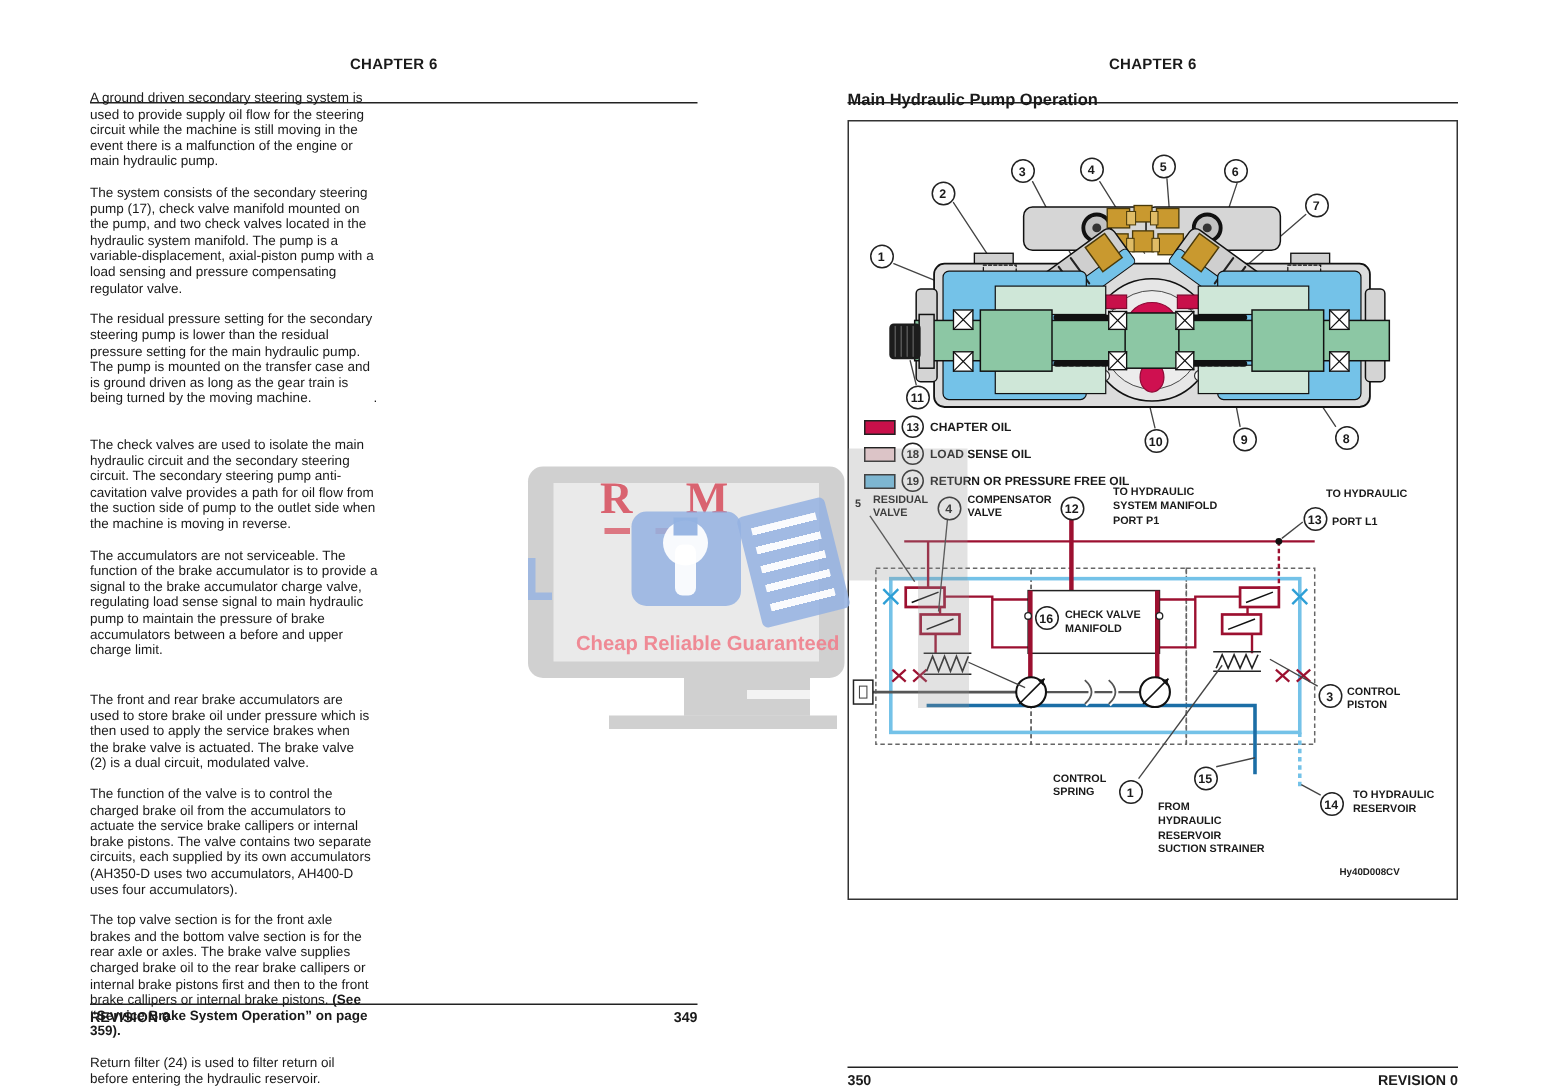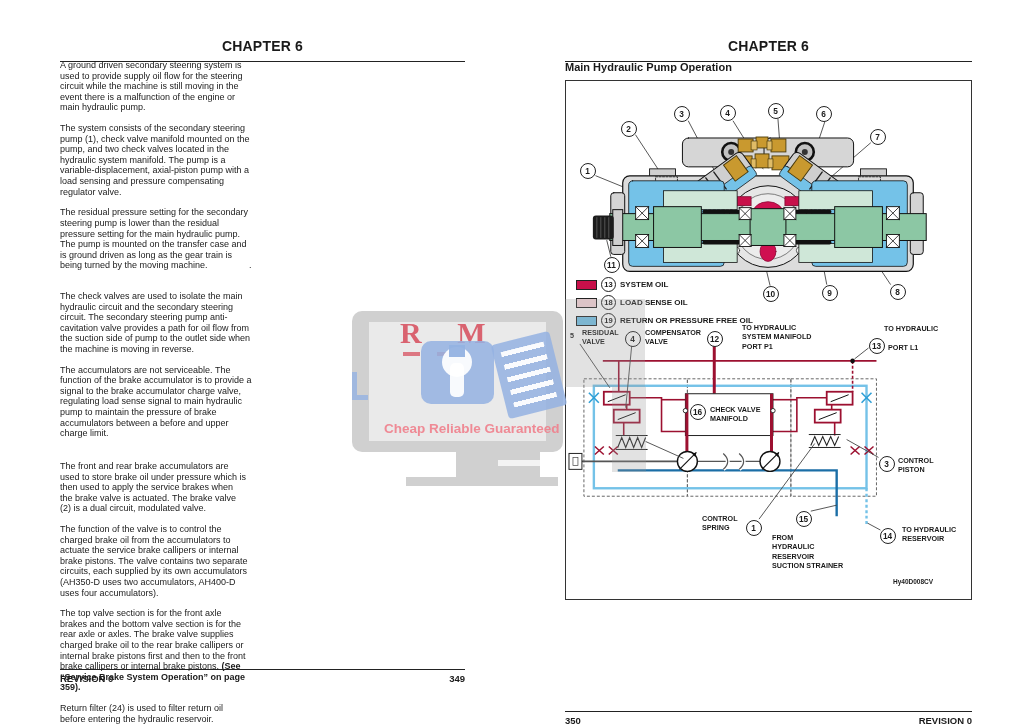--- a/index.html
+++ b/index.html
@@ -1,17 +1,17 @@
 <!DOCTYPE html>
 <html><head>
 <meta charset="utf-8">
 <style>
   * { margin:0; padding:0; box-sizing:border-box; }
   html,body { width:1029px; height:727px; background:#fff; font-family:"Liberation Sans", sans-serif; color:#1a1a1a; overflow:hidden; }
-  .page-header { position:absolute; font-size:14px; font-weight:bold; text-align:center; border-bottom:1.6px solid #222; padding-bottom:7px; letter-spacing:.2px; }
+  .page-header { position:absolute; font-size:10px; font-weight:bold; text-align:center; border-bottom:1.6px solid #222; padding-bottom:19px; letter-spacing:.2px; }
   .hdr-left { left:60px; top:38px; width:405px; }
   .hdr-right { left:565px; top:38px; width:407px; }
   .cols { position:absolute; left:60px; top:60px; width:405px; display:flex; gap:12px;flex-direction:column; }
   .col1 { width:193px; }
   .col2 { width:188px; }
   .cols p { font-size:9px; line-height:1.18; margin-bottom:10px; text-align:left; }
   .mb-lg { margin-bottom:20px !important; }
   .stray-dot { position:absolute; left:249px; top:260px; font-size:9px; }
   .page-footer { position:absolute; top:669px; border-top:1.6px solid #222; padding-top:3px; display:flex; justify-content:space-between; font-size:9.5px; font-weight:bold; }
   .ftr-left { left:60px; width:405px; }
@@ -46,21 +46,21 @@
   .wm-bluel { left:352px; top:372px; width:16px; height:28px; border-left:5px solid rgba(148,178,226,.8); border-bottom:5px solid rgba(148,178,226,.8); }
 </style>
 </head>
 <body>
 
 <div class="page-header hdr-left">CHAPTER 6</div>
 
 <div class="cols">
   <div class="col1">
     <p>A ground driven secondary steering system is used to provide supply oil flow for the steering circuit while the machine is still moving in the event there is a malfunction of the engine or main hydraulic pump.</p>
-    <p>The system consists of the secondary steering pump (1), check valve manifold mounted on the pump, and two check valves located in the hydraulic system manifold. The pump is a variable-displacement, axial-piston pump with a load sensing and pressure compensating regulator valve.</p>
+    <p>The system consists of the secondary steering pump (17), check valve manifold mounted on the pump, and two check valves located in the hydraulic system manifold. The pump is a variable-displacement, axial-piston pump with a load sensing and pressure compensating regulator valve.</p>
     <p class="mb-lg">The residual pressure setting for the secondary steering pump is lower than the residual pressure setting for the main hydraulic pump. The pump is mounted on the transfer case and is ground driven as long as the gear train is being turned by the moving machine.</p>
     <p>The check valves are used to isolate the main hydraulic circuit and the secondary steering circuit. The secondary steering pump anti-cavitation valve provides a path for oil flow from the suction side of pump to the outlet side when the machine is moving in reverse.</p>
     <p>The accumulators are not serviceable. The function of the brake accumulator is to provide a signal to the brake accumulator charge valve, regulating load sense signal to main hydraulic pump to maintain the pressure of brake accumulators between a before and upper charge limit.</p>
   </div>
   <div class="col2">
     <p>The front and rear brake accumulators are used to store brake oil under pressure which is then used to apply the service brakes when the brake valve is actuated. The brake valve (2) is a dual circuit, modulated valve.</p>
     <p>The function of the valve is to control the charged brake oil from the accumulators to actuate the service brake callipers or internal brake pistons. The valve contains two separate circuits, each supplied by its own accumulators (AH350-D uses two accumulators, AH400-D uses four accumulators).</p>
     <p><span>The top valve section is for the front axle brakes and the bottom valve section is for the rear axle or axles. The brake valve supplies charged brake oil to the rear brake callipers or internal brake pistons first and then to the front brake callipers or internal brake pistons. </span><b>(See “Service Brake System Operation” on page 359).</b></p>
     <p>Return filter (24) is used to filter return oil before entering the hydraulic reservoir.</p>
   </div>
@@ -328,21 +328,21 @@
   <div class="co" style="left:249.5px;top:24.5px">6</div>
   <div class="co" style="left:303.5px;top:47.5px">7</div>
   <div class="co" style="left:323.5px;top:202.5px">8</div>
   <div class="co" style="left:255.5px;top:203.5px">9</div>
   <div class="co" style="left:196.5px;top:204.5px">10</div>
   <div class="co" style="left:37.5px;top:175.5px">11</div>
 
   <div class="legend-row" style="top:196px">
     <span class="legend-swatch" style="background: rgb(200, 16, 74);"></span>
     <span class="co-sm">13</span>
-    <span class="legend-label">SYSTEM OIL</span>
+    <span class="legend-label">CHAPTER OIL</span>
   </div>
   <div class="legend-row" style="top:214px">
     <span class="legend-swatch" style="background: rgb(247, 214, 218);"></span>
     <span class="co-sm">18</span>
     <span class="legend-label">LOAD SENSE OIL</span>
   </div>
   <div class="legend-row" style="top:232px">
     <span class="legend-swatch" style="background: rgb(116, 194, 232);"></span>
     <span class="co-sm">19</span>
     <span class="legend-label">RETURN OR PRESSURE FREE OIL</span>

